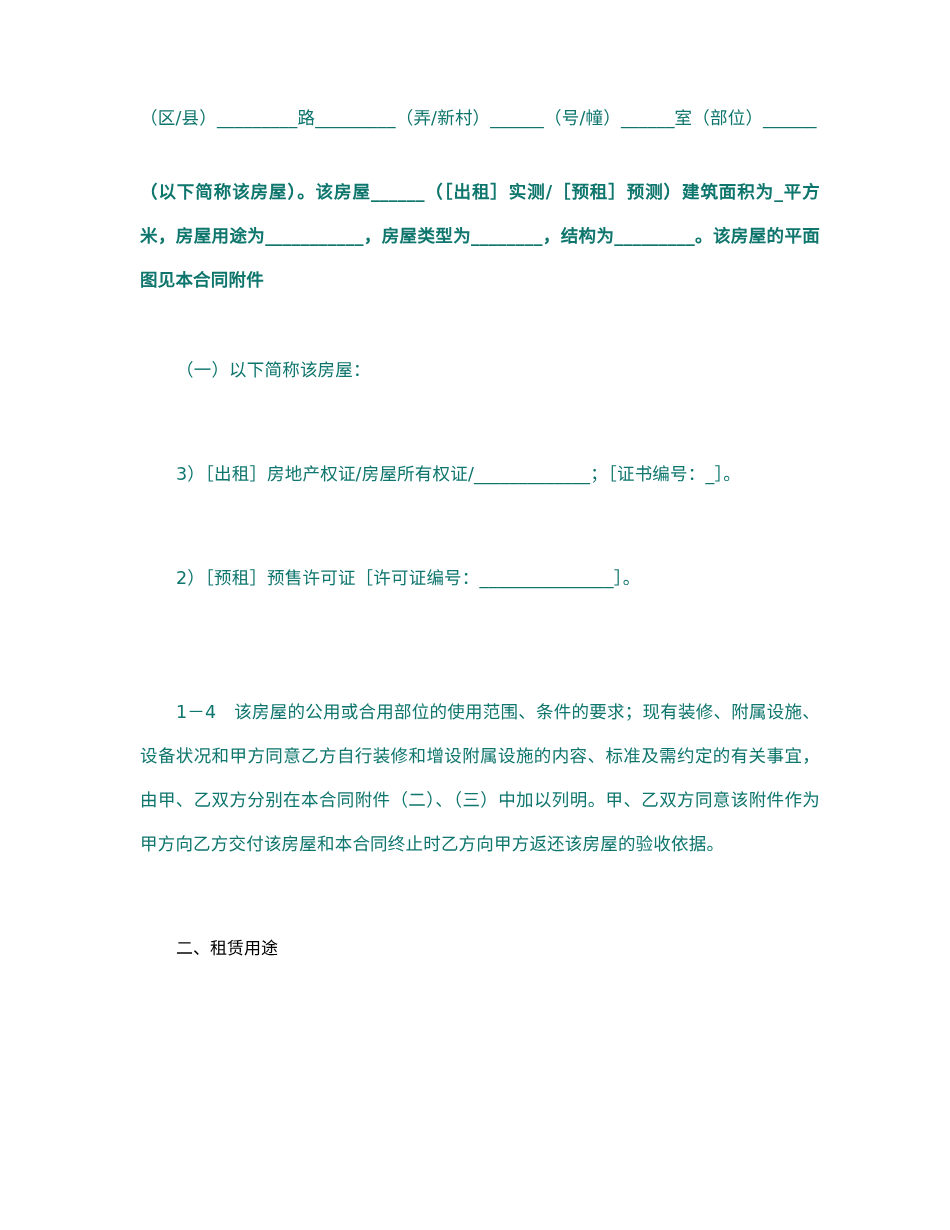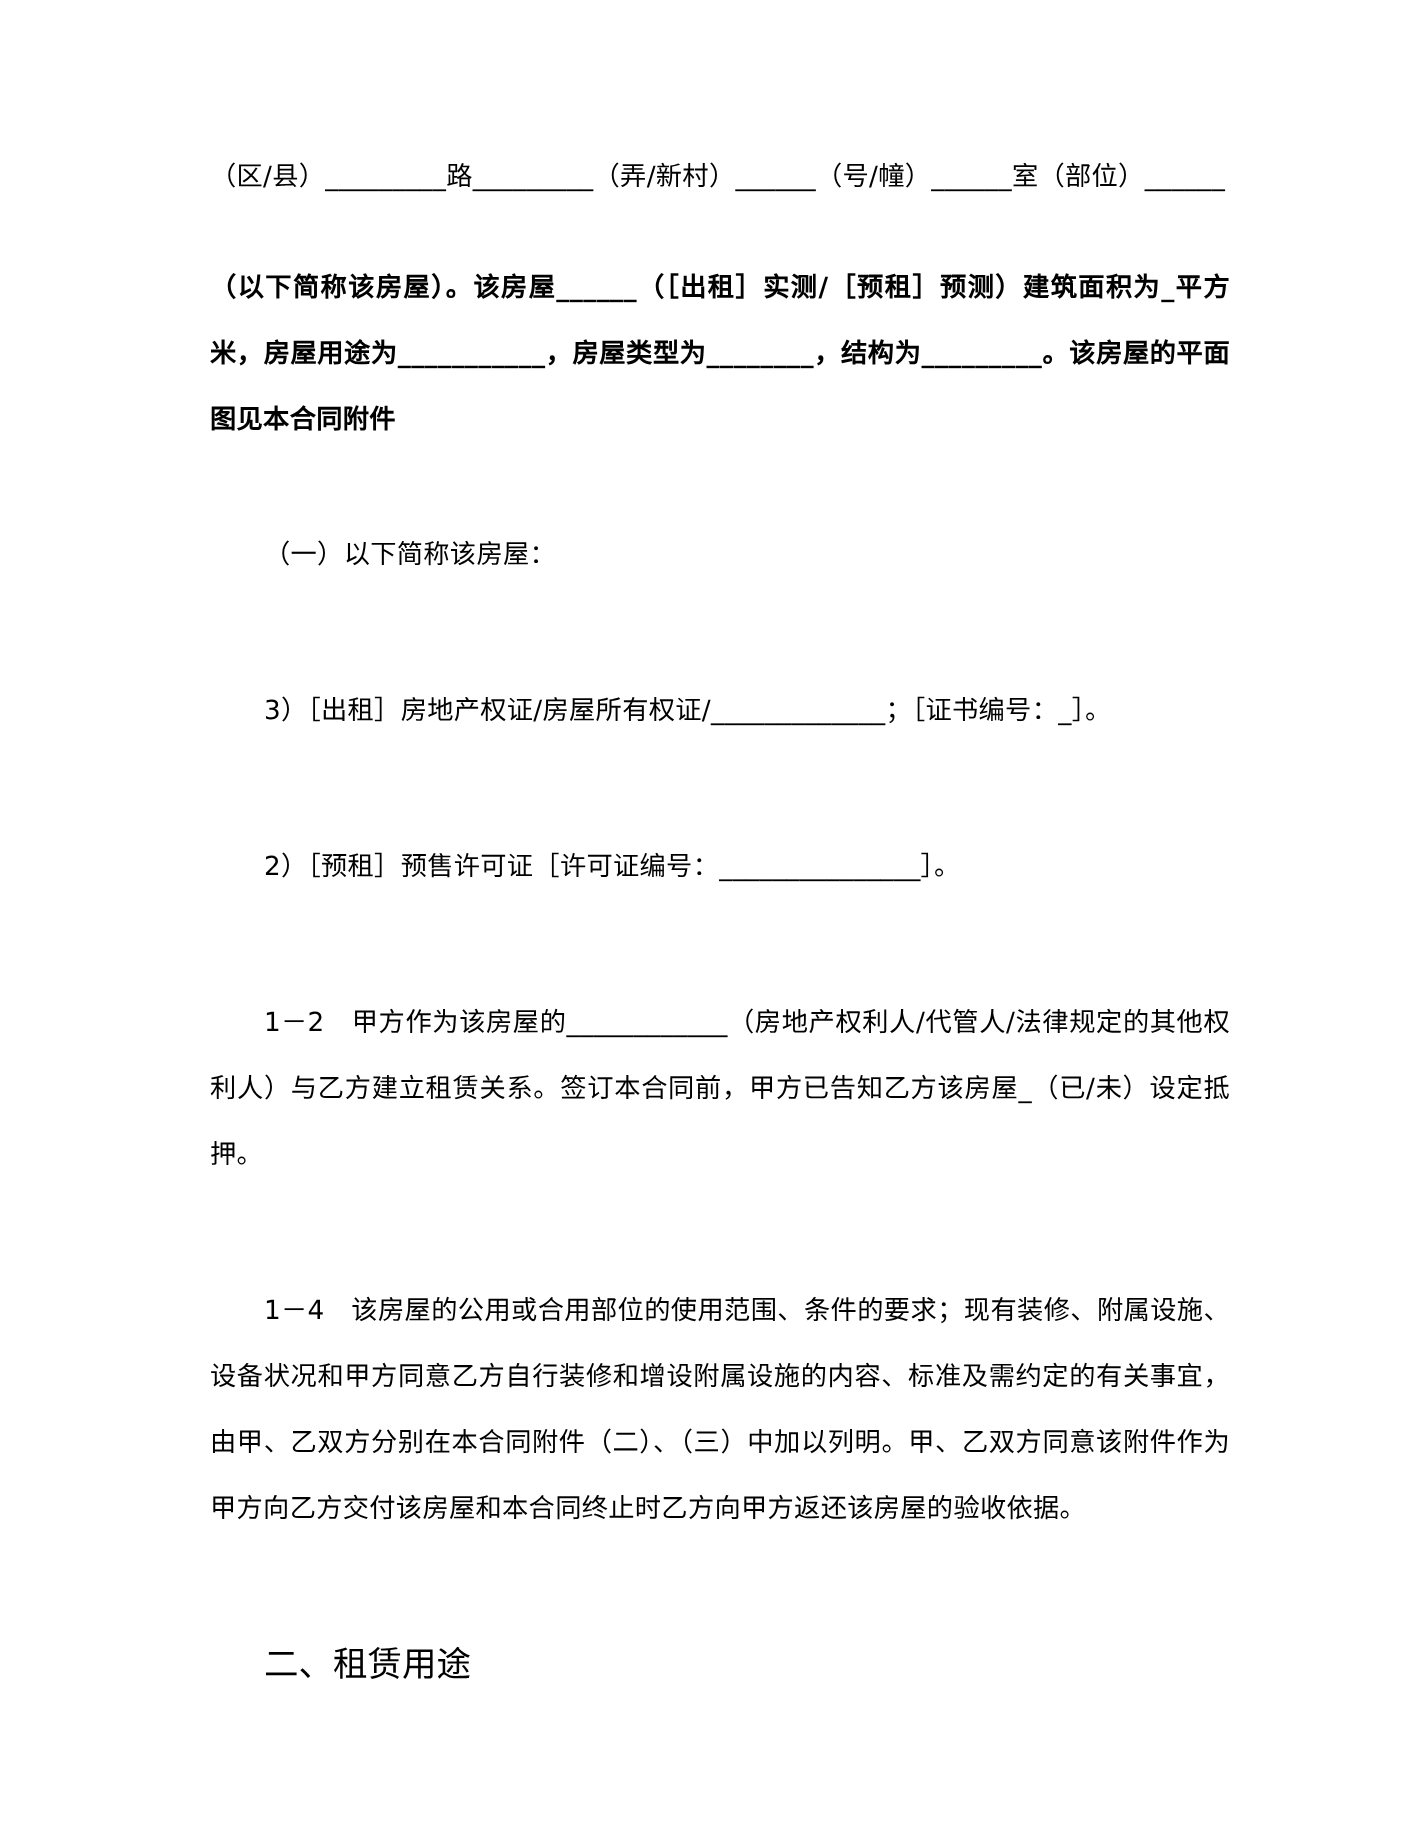--- a/index.html
+++ b/index.html
@@ -22,38 +22,38 @@
   }
   .doc-body {
     position: absolute;
     left: 140px;
     top: 96px;
     width: 680px;
   }
   .para {
     font-size: 17.5px;
     line-height: 44px;
-    color: #000000;
+    color: #0f766e;
     text-align: justify;
     text-justify: inter-ideograph;
     margin: 0 0 30px 0;
     letter-spacing: 0.2px;
     word-break: break-all;
   }
   .para.indent {
     text-indent: 36px;
   }
   .para.tight {
     margin-bottom: 0;
     font-weight: bold;
   }
   .gap-md { height: 30px; }
   .gap-lg { height: 46px; }
   .heading {
-    font-size: 23px;
+    font-size: 17px;
     line-height: 44px;
     color: #000000;
     text-indent: 36px;
     margin: 0;
     font-weight: normal;
   }
 </style>
 </head>
 <body>
 
@@ -71,21 +71,20 @@
     <div class="gap-md"></div>
 
     <p class="para indent">3）［出租］房地产权证/房屋所有权证/_____________；［证书编号：_］。</p>
 
     <div class="gap-md"></div>
 
     <p class="para indent">2）［预租］预售许可证［许可证编号：_______________］。</p>
 
     <div class="gap-md"></div>
 
-    <p class="para indent">1－2　甲方作为该房屋的____________（房地产权利人/代管人/法律规定的其他权利人）与乙方建立租赁关系。签订本合同前，甲方已告知乙方该房屋_（已/未）设定抵押。</p>
 
     <div class="gap-md"></div>
 
     <p class="para indent">1－4　该房屋的公用或合用部位的使用范围、条件的要求；现有装修、附属设施、设备状况和甲方同意乙方自行装修和增设附属设施的内容、标准及需约定的有关事宜，由甲、乙双方分别在本合同附件（二）、（三）中加以列明。甲、乙双方同意该附件作为甲方向乙方交付该房屋和本合同终止时乙方向甲方返还该房屋的验收依据。</p>
 
     <div class="gap-md"></div>
 
     <p class="heading">二、租赁用途</p>
 
     <div class="gap-lg"></div>

